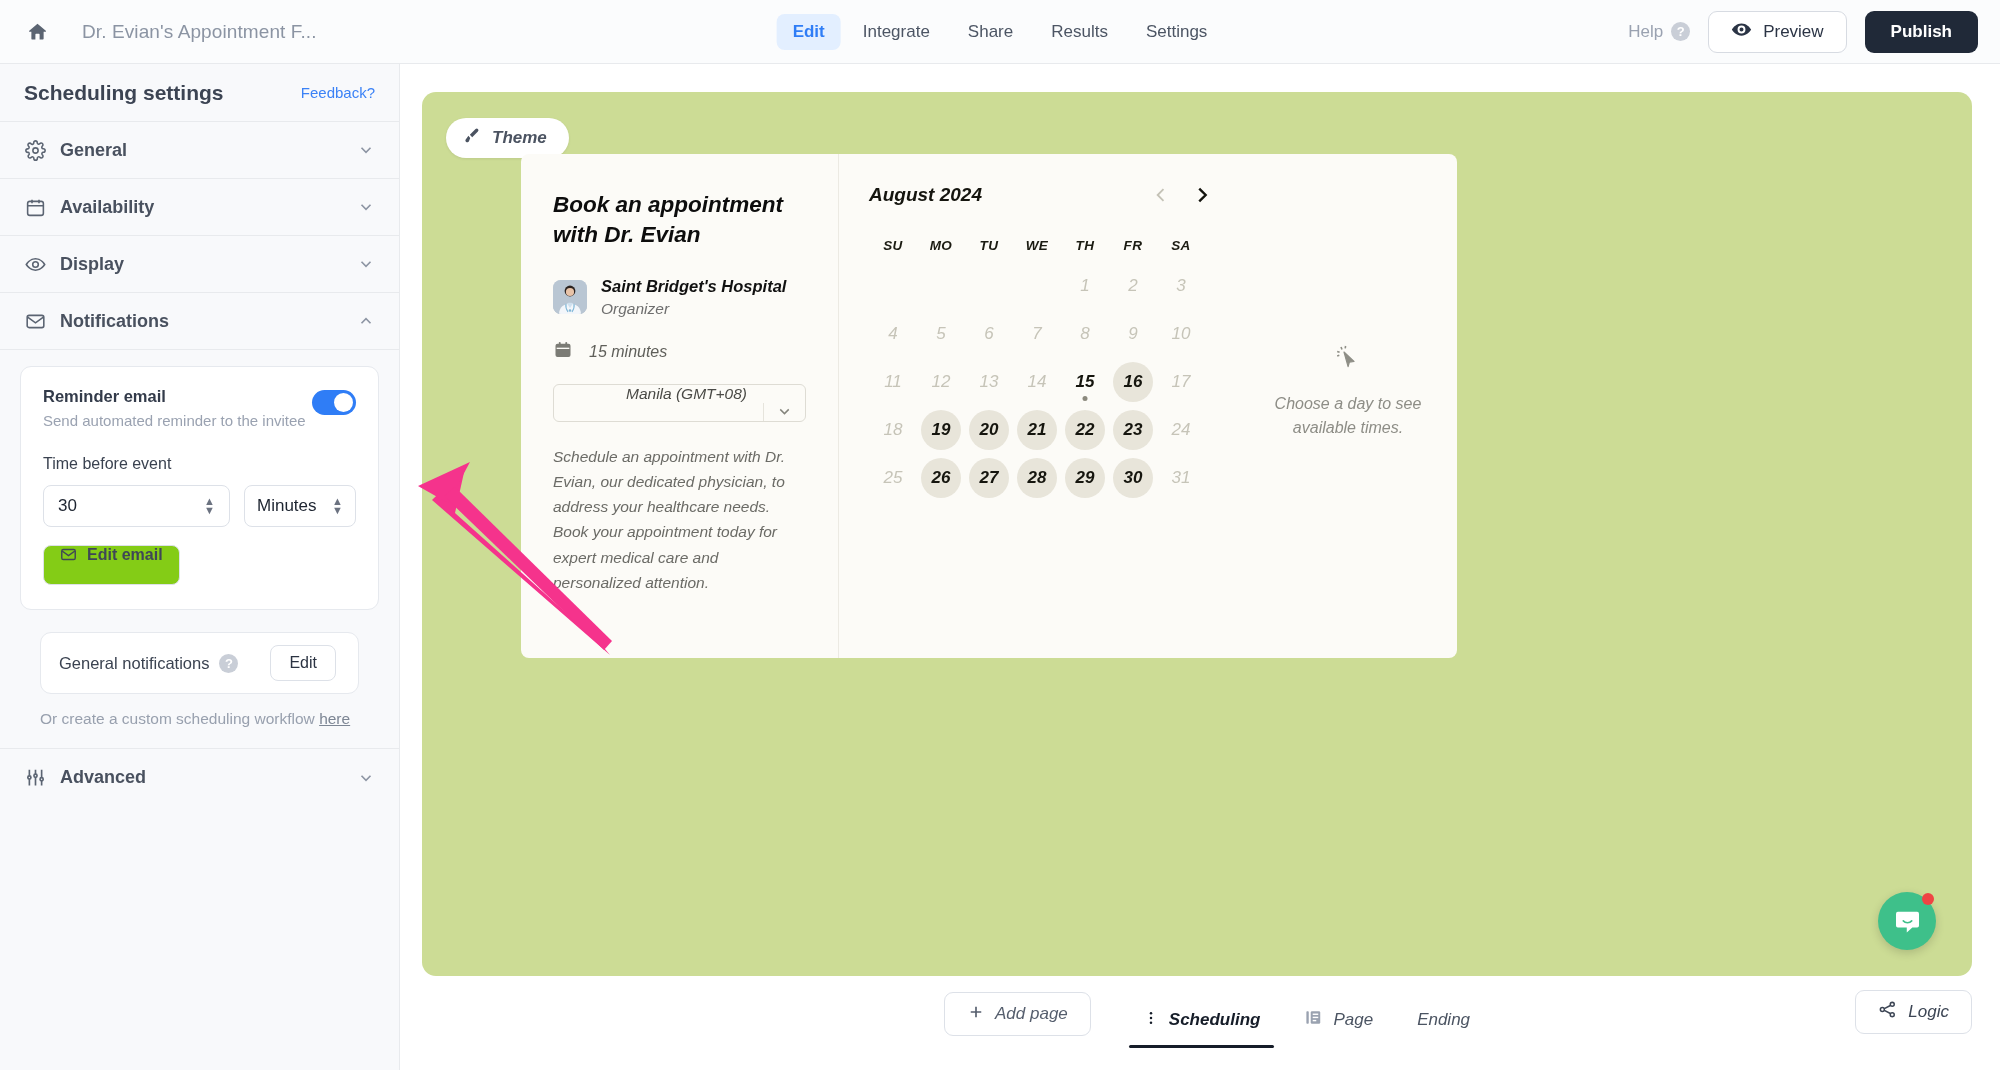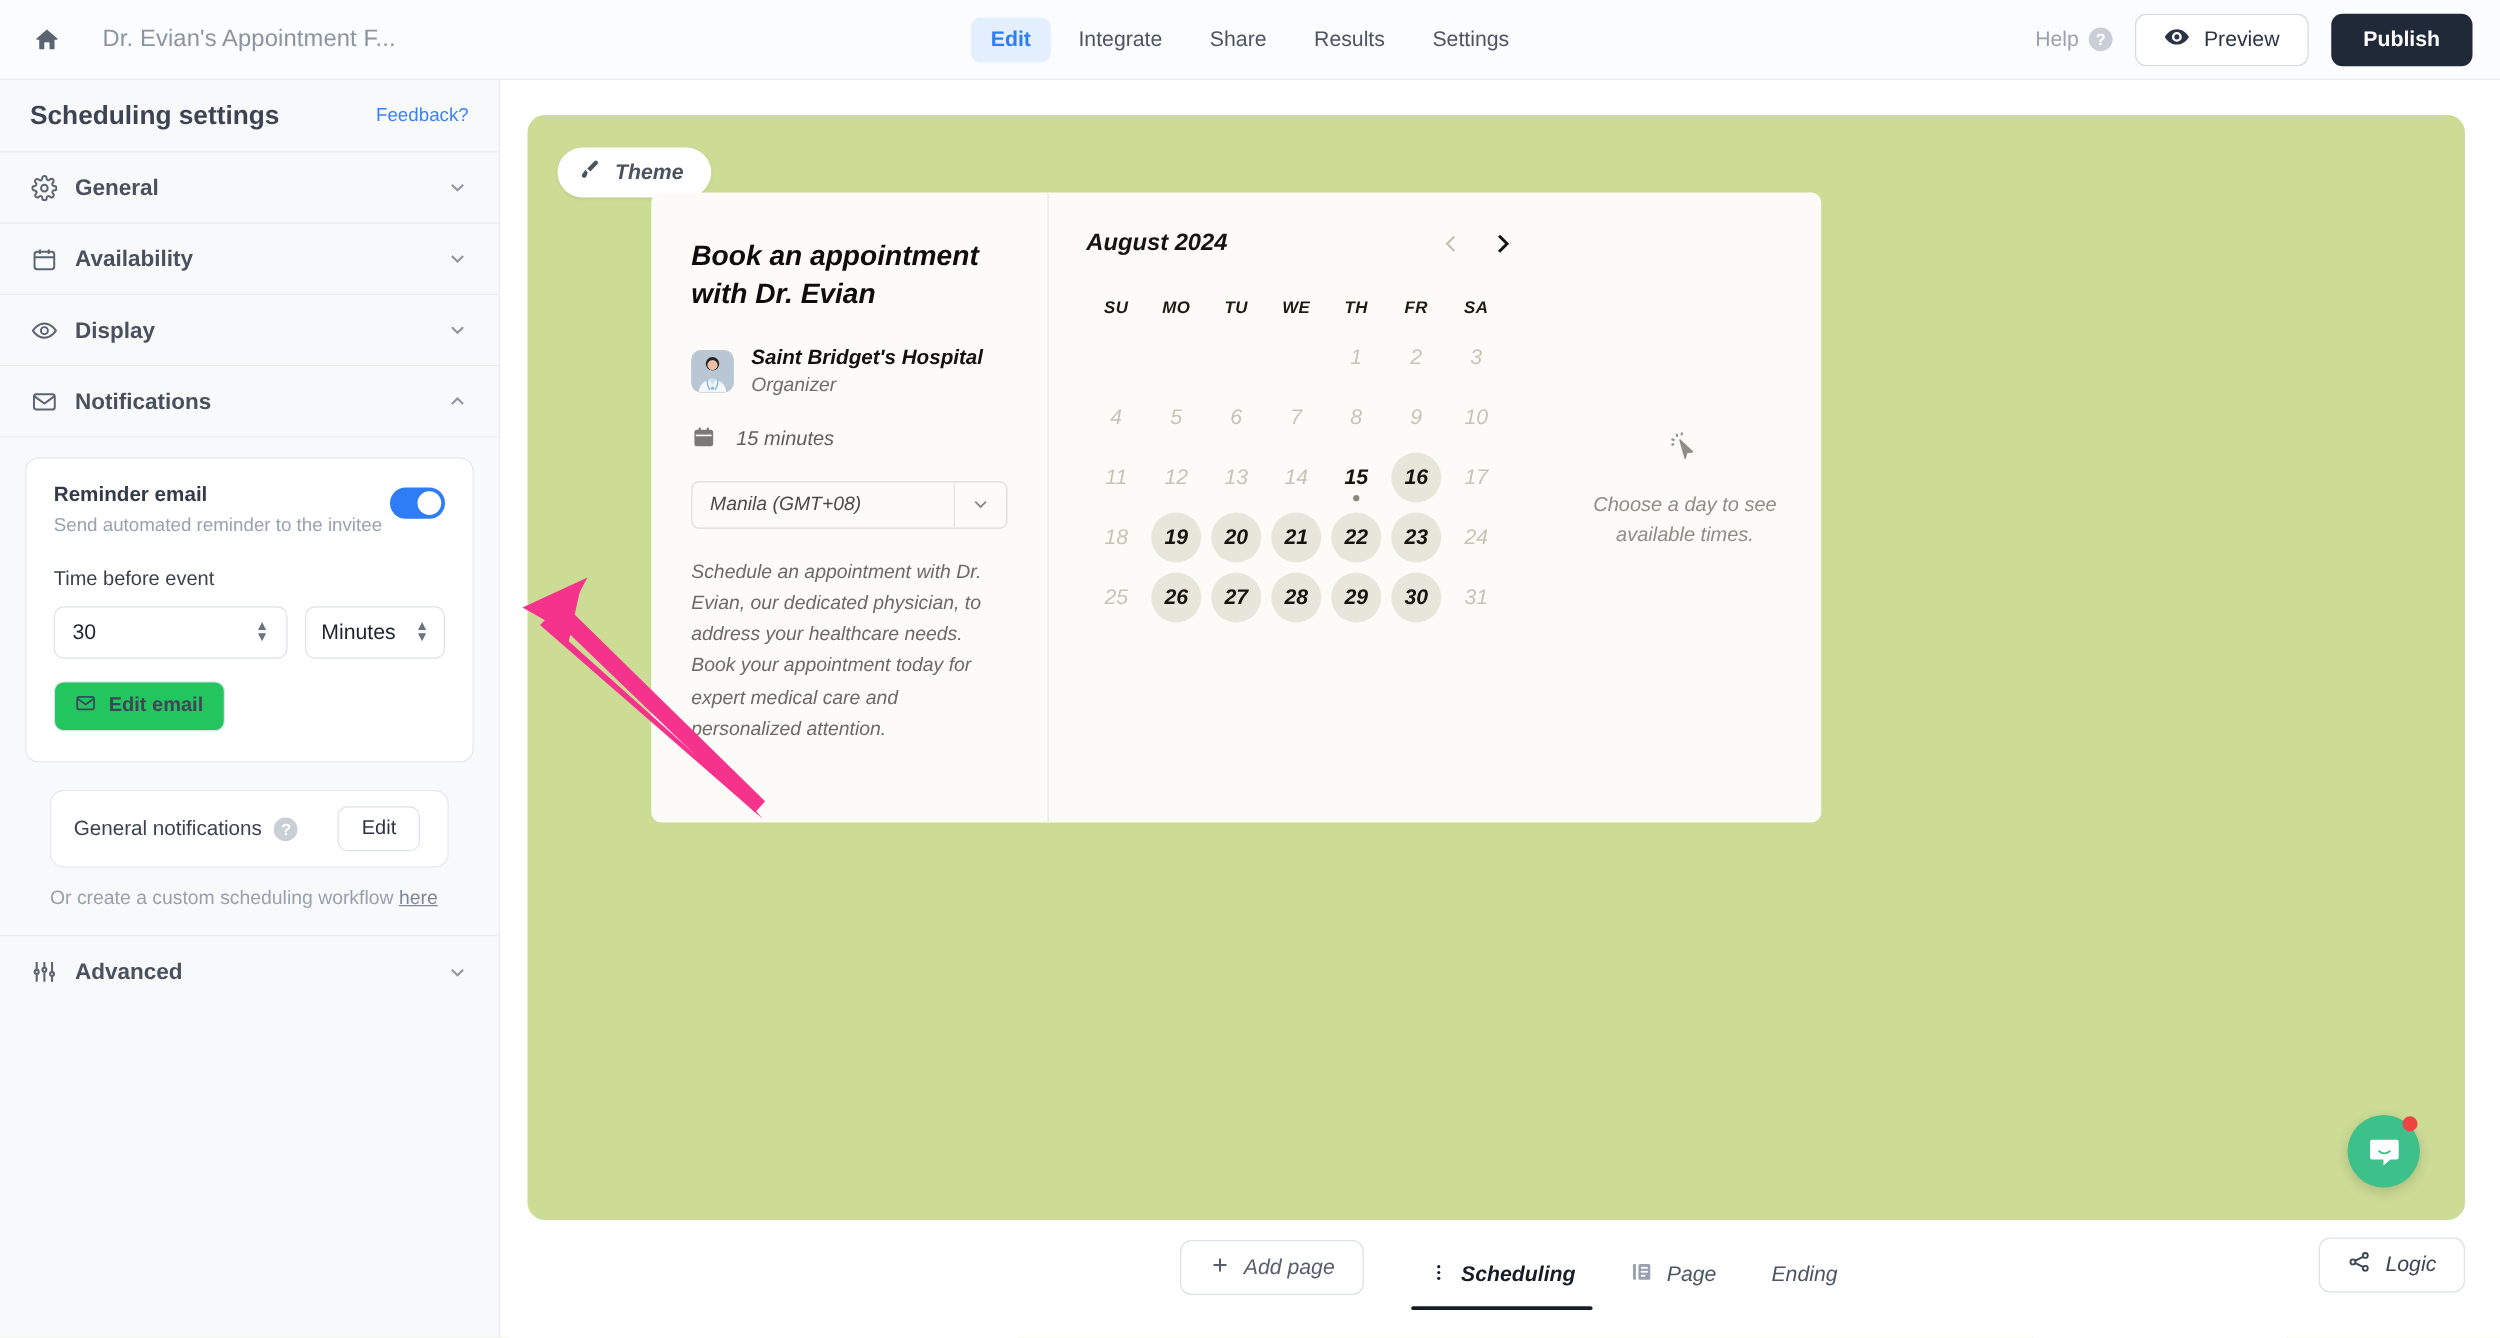--- a/index.html
+++ b/index.html
@@ -88,22 +88,22 @@
     display: flex; align-items: center; padding: 0 14px; font-size: 17px; color: #1d2430; position: relative;
     cursor: text;
   }
   .spin { margin-left: auto; display: flex; flex-direction: column; color: #6b7280; font-size: 11px; line-height: 9px; cursor: pointer; }
   .sel-input {
     width: 112px; height: 42px; border: 1px solid #dde1e8; border-radius: 8px; background: #fff;
     display: flex; align-items: center; padding: 0 12px; font-size: 17px; color: #1d2430; cursor: pointer;
   }
   .sel-input .spin { margin-left: auto; }
   .btn-edit-email {
-    margin-top: 18px; display: inline-flex; align-items: center; gap: 10px; height: 40px;
-    padding: 0 16px; border: 1px solid #dde1e8; border-radius: 8px; background: #22c55e;
+    margin-top: 18px; display: inline-flex; align-items: flex-start; gap: 10px; height: 40px;
+    padding: 0 16px; border: 1px solid #dde1e8; border-radius: 8px; background: #84cc16;
     font-size: 16px; font-weight: 700; color: #3f4756; cursor: pointer;
   }
 
   .gen-card {
     margin: 22px 20px 0 20px; background: #fff; border: 1px solid #e6e9ee; border-radius: 11px;
     height: 62px; display: flex; align-items: center; padding: 0 22px 0 18px;
   }
   .gen-label { font-size: 16.5px; color: #3b4351; display: flex; align-items: center; gap: 10px; }
   .btn-gen-edit {
     margin-left: auto; height: 36px; padding: 0 18px; border: 1px solid #dde1e8; border-radius: 8px;
@@ -136,21 +136,21 @@
   .avatar {
     width: 34px; height: 34px; border-radius: 8px; flex: none; overflow: hidden;
     background: linear-gradient(#c7d2dd, #aab6c4); position: relative;
   }
   .org-name { font-size: 16.5px; font-weight: 700; color: #111; line-height: 1.35; }
   .org-role { font-size: 15.5px; color: #6e6e6e; margin-top: 2px; }
   .dur-row { display: flex; align-items: center; gap: 16px; margin-top: 22px; color: #7b7b75; }
   .dur-txt { font-size: 16px; color: #5f5f5a; }
   .tz-select {
     margin-top: 20px; height: 38px; border: 1px solid #dedcd4; border-radius: 6px;
-    display: flex; align-items: center; padding: 0 0 0 14px; font-size: 15.5px; color: #4a4a46; cursor: pointer;
+    display: flex; align-items: center; padding: 0 0 0 14px; font-size: 15.5px; color: #4a4a46; cursor: pointer; flex-direction: column;
   }
   .tz-caret { margin-left: auto; width: 42px; height: 100%; border-left: 1px solid #e6e4dc; display: flex; align-items: center; justify-content: center; color: #84847c; }
   .bk-desc { margin-top: 22px; font-size: 15.5px; line-height: 1.63; color: #6b6b66; }
 
   .bk-right { flex: 1; display: flex; }
   .cal { width: 400px; padding: 30px 0 0 30px; }
   .cal-head { display: flex; align-items: center; padding-right: 26px; }
   .cal-month { font-size: 19px; font-weight: 700; color: #15150f; }
   .cal-navs { margin-left: auto; display: flex; align-items: center; gap: 20px; }
   .cal-nav { cursor: pointer; display: flex; }

